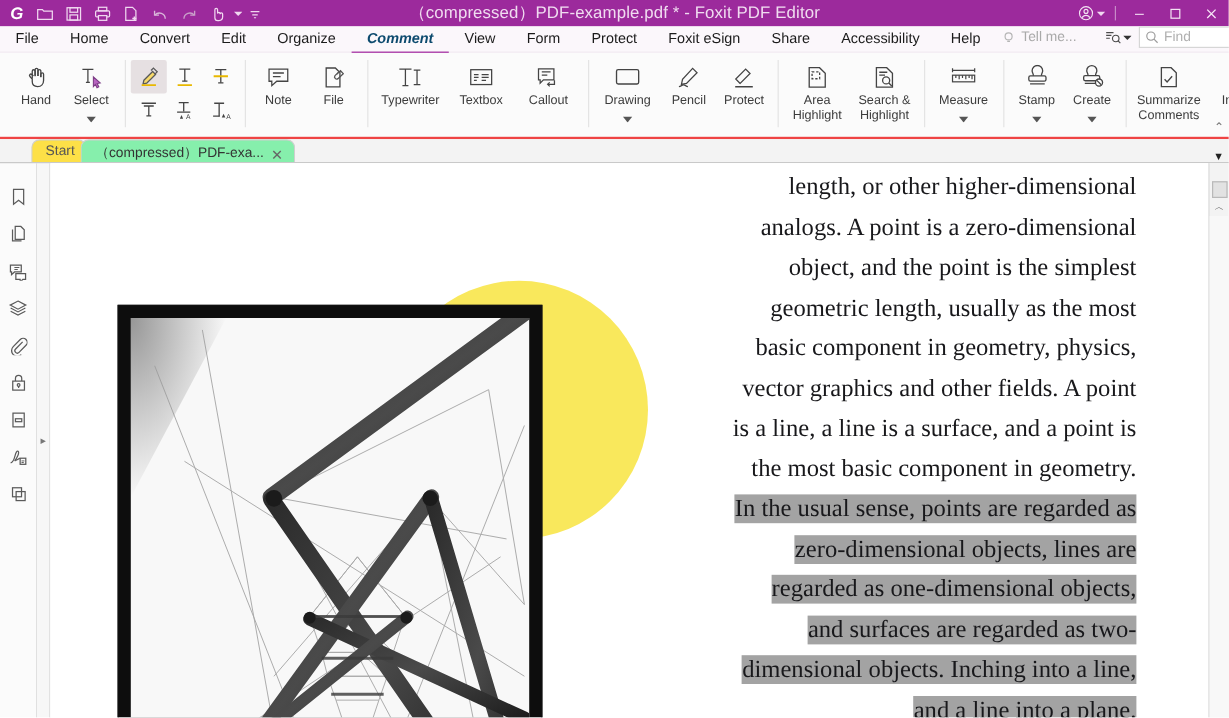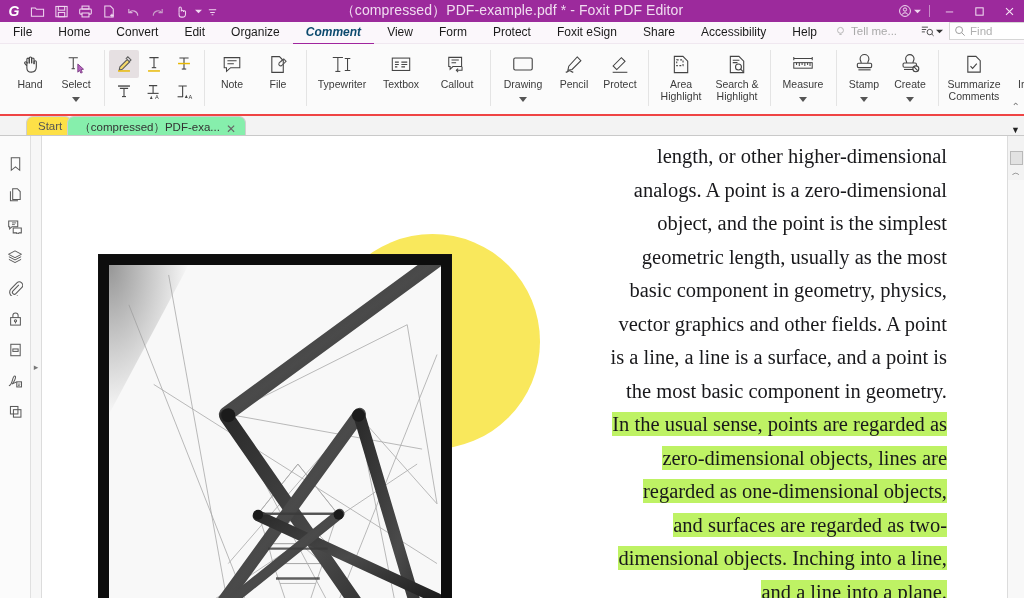--- a/index.html
+++ b/index.html
@@ -137,21 +137,21 @@
   .photo{
     position:absolute; left:56px; top:118px; width:354px; height:434px;
     background:#0d0d0d; padding:10px; border: 1px solid #111;
   }
   .photo-inner{ width:100%; height:100%; background:#f7f7f7; position:relative; overflow:hidden; }
   .textcol{
     position:absolute; left:485px; top:0px; width:420px; padding-top:4px;
     text-align:right; font-family:"Liberation Serif", serif;
     font-size:20.5px; line-height:33.5px; color:#18181b; letter-spacing:0px;
   }
-  .textcol .hl{ background:#bef264; padding:1px 0; }
+  .textcol .hl{ background:#a3a3a3; padding:1px 0; }
   .textcol p{ margin:0; }
 
   .vscroll{
     width:17px; background:#f3f3f3; border-left:1px solid #dcdcdc;
     display:flex; flex-direction:column; align-items:center; flex:0 0 17px; position:relative;
   }
   .sb-up, .sb-dn{
     width:17px;height:15px;display:flex;align-items:center;justify-content:center;
     font-size:8px;color:#555; cursor:pointer;
   }

